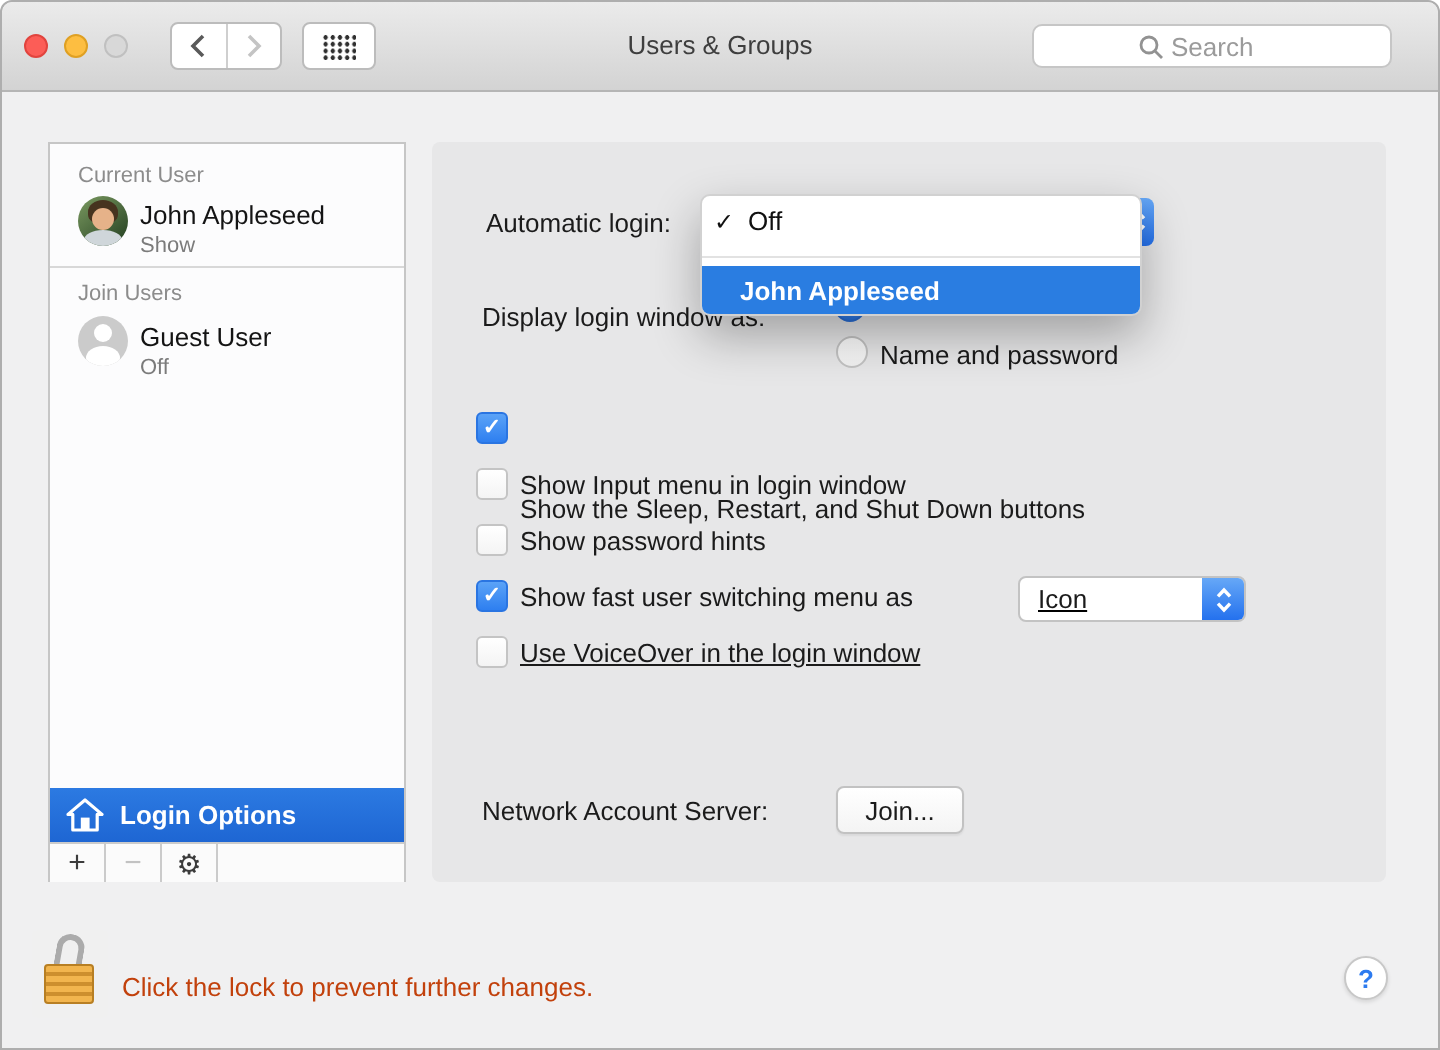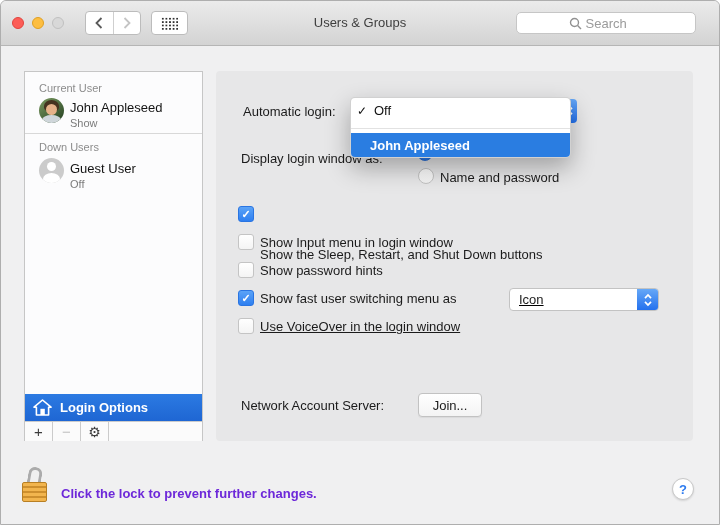--- a/index.html
+++ b/index.html
@@ -62,21 +62,21 @@
   .content{position:absolute;left:215px;top:70px;width:477px;height:370px;background:#e7e7e8;border-radius:4px;}
   .lbl{position:absolute;font-size:13px;color:#1b1b1b;white-space:nowrap;}
   .checkbox{position:absolute;left:22px;width:16px;height:16px;border-radius:3px;box-sizing:border-box;}
   .checkbox.off{background:linear-gradient(#ffffff,#f4f4f4);border:1px solid #c4c4c4;}
   .checkbox.on{background:linear-gradient(#5ba3f7,#2e7ff0);border:1px solid #2a75e2;
     color:#fff;font-size:11px;font-weight:bold;text-align:center;line-height:15px;}
   .radio{position:absolute;width:16px;height:16px;border-radius:50%;box-sizing:border-box;}
   .radio.off{background:linear-gradient(#ffffff,#f1f1f1);border:1px solid #c3c3c3;}
   .radio.on{background:linear-gradient(#5ca0f8,#2a78e8);border:1px solid #2a6fd8;}
   .radio.on::after{content:"";position:absolute;left:5px;top:5px;width:4px;height:4px;border-radius:50%;background:#fff;}
-  .popup{position:absolute;left:293px;top:217px;width:150px;height:23px;background:#fff;
+  .popup{position:absolute;left:293px;top:217px;width:114px;height:23px;background:#fff;
     border:1px solid #c3c3c3;border-radius:4px;box-sizing:border-box;display:flex;align-items:center;text-decoration:underline;}
   .popup .val{font-size:13px;color:#1b1b1b;margin-left:9px;flex:1;}
   .popup-cap{width:21px;height:100%;border-radius:0 3px 3px 0;
     background:linear-gradient(#66a8f7,#2471ee);display:flex;align-items:center;justify-content:center;}
   .join-btn{position:absolute;left:202px;top:322px;width:64px;height:24px;background:linear-gradient(#ffffff,#f4f4f4);
     border:1px solid #c2c2c2;border-radius:4px;box-sizing:border-box;font-size:13px;color:#1b1b1b;
     display:flex;align-items:center;justify-content:center;box-shadow:0 1px 1px rgba(0,0,0,.06);}
   
   .popup-cap-behind{position:absolute;left:552px;top:98px;width:24px;height:24px;z-index:9;
     border-radius:0 4px 4px 0;background:linear-gradient(#66a8f7,#2471ee);
@@ -91,21 +91,21 @@
   .menu-item.highlight{height:24px;background:#2a7de1;color:#fff;border-radius:0 0 4px 4px;
     padding-left:19px;font-weight:bold;}
   
   .lock-btn{position:absolute;left:15px;top:464px;width:38px;height:44px;background:#f0f0f0;
     border-radius:3px;}
   .lock-shackle{position:absolute;left:12px;top:2px;width:14px;height:17px;border:3px solid #ababab;
     border-bottom:none;border-radius:8px 8px 0 0;box-sizing:border-box;transform:rotate(10deg);}
   .lock-body{position:absolute;left:6px;top:17px;width:25px;height:20px;border-radius:2px;
     background:repeating-linear-gradient(180deg,#f2b54e 0 3px,#cd8f2e 3px 5px);
     border:1px solid #b87f23;box-sizing:border-box;}
-  .lock-text{position:absolute;left:60px;top:485px;font-size:13px;color:#6d28d9;font-weight:bold;}
+  .lock-text{position:absolute;left:60px;top:485px;font-size:13px;color:#c2410c;}
   .help-btn{position:absolute;left:671px;top:477px;width:22px;height:22px;border-radius:50%;
     background:#fff;border:1px solid #c8c8c8;box-shadow:0 1px 2px rgba(0,0,0,.12);
     display:flex;align-items:center;justify-content:center;font-size:13px;color:#2d7bef;
     font-weight:bold;box-sizing:border-box;}
 </style>
 </head>
 <body>
 
 <div id="window">
 
@@ -143,21 +143,21 @@
     <div class="avatar avatar-john" style="top:26px;">
       <div class="hair"></div>
         <div class="face"></div>
         <div class="shirt"></div>
     </div>
     <div>
       <div class="uname" style="top:28px;">John Appleseed</div>
       <div class="usub" style="top:45px;">Show</div>
     </div>
     <div class="side-divider"></div>
-    <div class="side-header" style="top:69px;">Down Users</div>
+    <div class="side-header" style="top:69px;">Join Users</div>
     <div class="avatar avatar-guest" style="top:86px;">
       <div class="head"></div>
         <div class="body"></div>
     </div>
     <div>
       <div class="uname" style="top:89px;">Guest User</div>
       <div class="usub" style="top:106px;">Off</div>
     </div>
     <div class="login-row">
       <svg width="19" height="17" viewBox="0 0 19 17">

